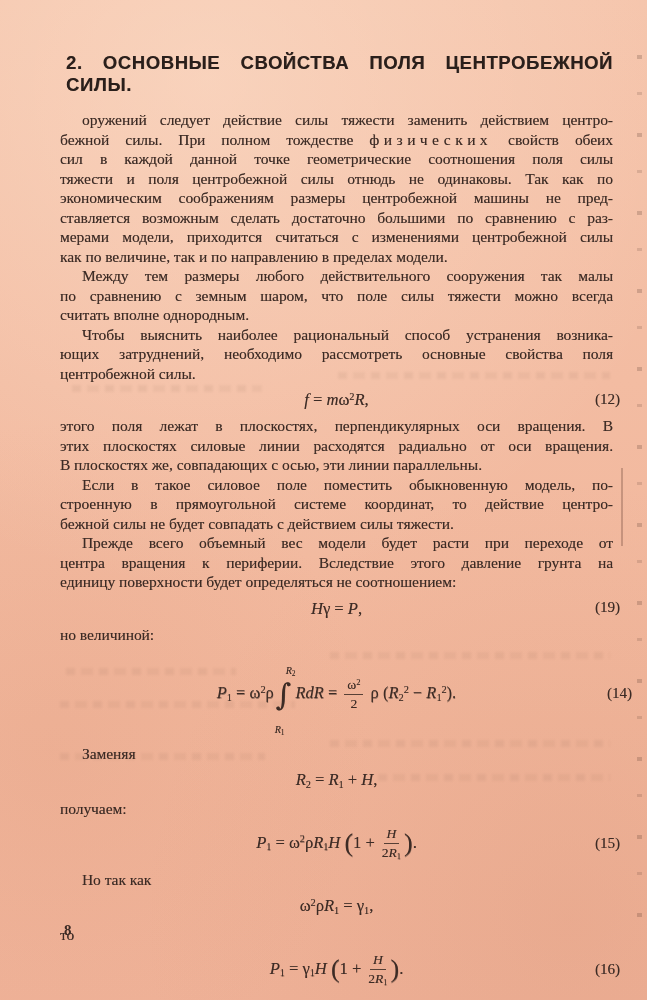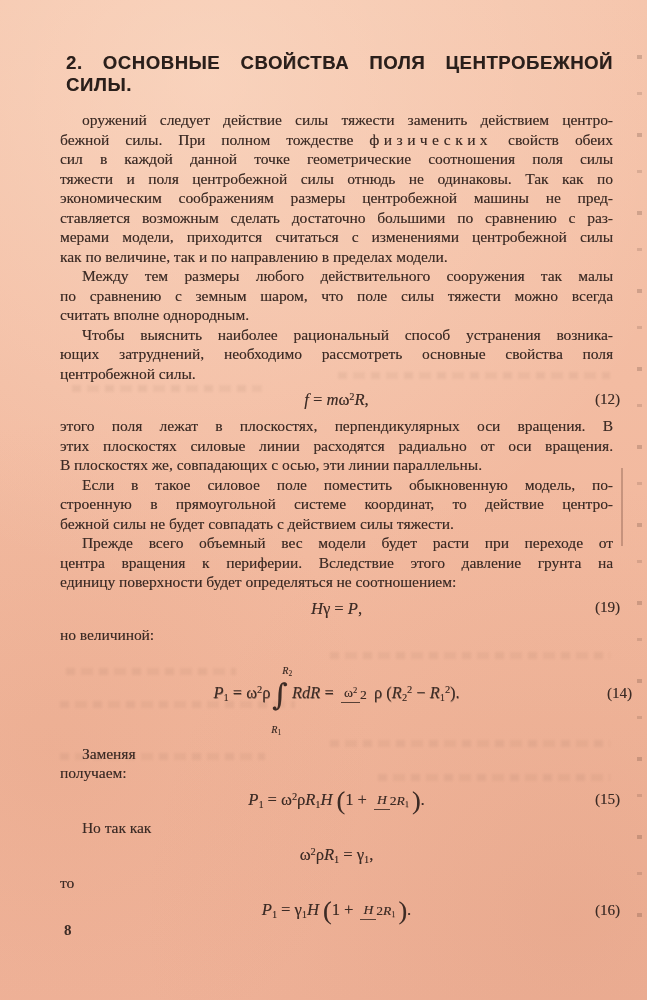--- a/index.html
+++ b/index.html
@@ -48,21 +48,21 @@
     position:absolute;right:-19px;top:50%;transform:translateY(-50%);
     font-size:15px;
   }
   .ints{display:inline-flex;flex-direction:column;align-items:center;vertical-align:middle;margin:0 4px 0 2px;}
   .ig{font-size:30px;line-height:27px;font-family:"DejaVu Serif",serif;}
   .il{font-size:10px;line-height:14px;margin-top:15px;}
   .il sub{font-size:72%;}
   .it{transform:translateX(7px);}
   .ib{transform:translateX(-4px);}
   .frac{
-    display:inline-flex;flex-direction:row;align-items:center;
+    display:inline-flex;flex-direction:column;align-items:center;
     vertical-align:middle;font-size:13.5px;line-height:1.15;margin:0 3px;
   }
   .fn{border-bottom:1px solid rgba(60,43,37,0.85);padding:0 3px 1px;}
   .fd{padding-top:1px;}
   .bp{font-size:26px;vertical-align:-0.15em;line-height:0;}
 
   .pagenum{position:absolute;left:64px;top:922px;font-size:15px;font-weight:700;}
 
   
   .ghost{
@@ -138,20 +138,21 @@
             <span class="il it"><i>R</i><sub>2</sub></span>
             <span class="ig">∫</span>
             <span class="il ib"><i>R</i><sub>1</sub></span>
           </span><i>RdR</i> = <span class="frac">
             <span class="fn">ω<sup>2</sup></span>
             <span class="fd">2</span>
           </span> ρ (<i>R</i><sub>2</sub><sup>2</sup> − <i>R</i><sub>1</sub><sup>2</sup>).</span><span class="eqnum">(14)</span></div>
       <div class="para indent">
         <div class="tline last">Заменяя</div>
       </div>
+      <div class="eqrow"><span class="m"><i>R</i><sub>2</sub> = <i>R</i><sub>1</sub> + <i>H</i>,</span></div>
       <div class="para">
         <div class="tline last">получаем:</div>
       </div>
       <div class="eqrow"><span class="m"><i>P</i><sub>1</sub> = ω<sup>2</sup>ρ<i>R</i><sub>1</sub><i>H</i> <span class="bp">(</span>1 + <span class="frac">
             <span class="fn"><i>H</i></span>
             <span class="fd">2<i>R</i><sub>1</sub></span>
           </span><span class="bp">)</span>.</span><span class="eqnum">(15)</span></div>
       <div class="para indent">
         <div class="tline last">Но так как</div>
       </div>

